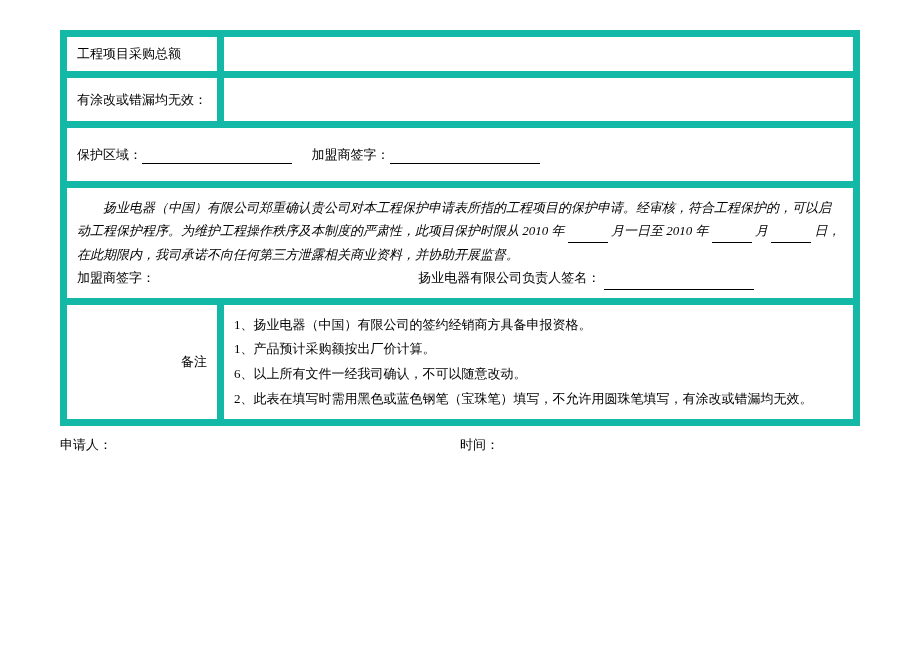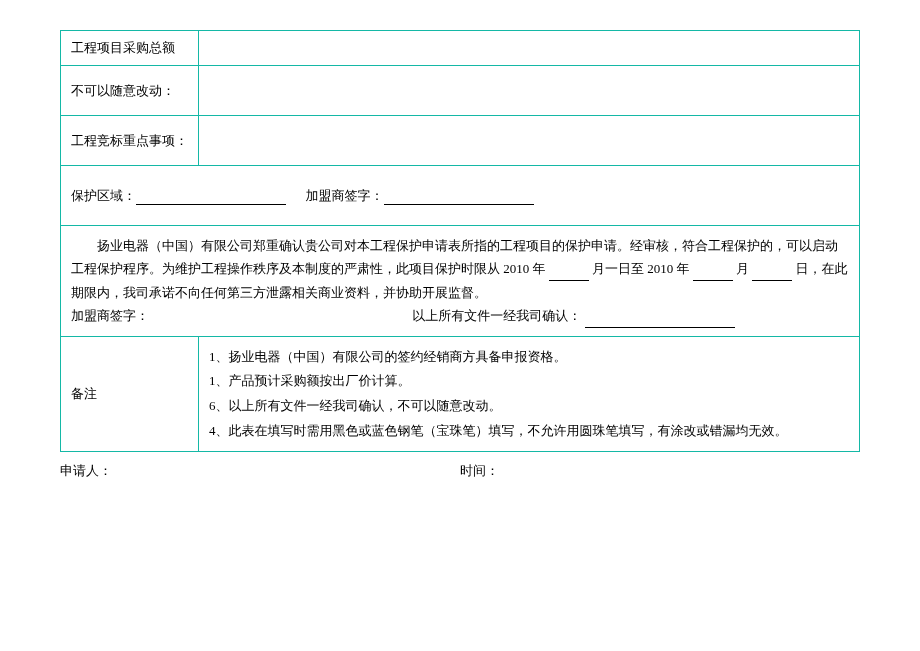--- a/index.html
+++ b/index.html
@@ -13,21 +13,21 @@
       padding: 30px 60px;
       font-size: 13px;
       color: #000;
     }
     .form-table {
       width: 100%;
       border-collapse: collapse;
       border: 1px solid #000;
     }
     .form-table td {
-      border: 1px solid #14b8a6;
+      border: 7px solid #14b8a6;
       padding: 8px 10px;
       vertical-align: middle;
     }
     .label-cell {
       width: 120px;
       white-space: nowrap;
     }
     .tall-row {
       height: 50px;
     }
@@ -48,24 +48,25 @@
       min-width: 40px;
       height: 14px;
       vertical-align: bottom;
     }
     .paragraph-cell {
       padding: 10px 10px;
       line-height: 1.8;
     }
     .indent {
       text-indent: 2em;
+      font-style: italic;
     }
     .notes-label {
       width: 120px;
-      text-align: left;
+      text-align: right;
     }
     .notes-list {
       line-height: 1.9;
     }
     .footer {
       margin-top: 10px;
       display: flex;
     }
     .footer-left {
       flex: 1;
@@ -81,25 +82,21 @@
 </head>
 <body>
 
 <table class="form-table">
   <tbody>
       <tr>
     <td class="label-cell">工程项目采购总额</td>
     <td></td>
   </tr>
   <tr class="tall-row">
-    <td class="label-cell">不可以随意改动：</td>
-    <td></td>
-  </tr>
-  <tr class="tall-row">
-    <td class="label-cell">工程竞标重点事项：</td>
+    <td class="label-cell">有涂改或错漏均无效：</td>
     <td></td>
   </tr>
   <tr>
     <td colspan="2" class="sig-row">
       <span>保护区域：</span><span class="underline"></span>
       &nbsp;&nbsp;&nbsp;&nbsp;
       <span>加盟商签字：</span><span class="underline"></span>
     </td>
   </tr>
   <tr>
@@ -109,33 +106,33 @@
         <span class="underline-sm"></span>
         <span>月一日至 2010 年</span>
         <span class="underline-sm"></span>
         <span>月</span>
         <span class="underline-sm"></span>
         <span>日，在此期限内，我司承诺不向任何第三方泄露相关商业资料，并协助开展监督。</span>
       </div>
       <div>
         <span>加盟商签字：</span>
         <span class="right-sig">
-          <span>以上所有文件一经我司确认：</span>
+          <span>扬业电器有限公司负责人签名：</span>
           <span class="underline"></span>
         </span>
       </div>
     </td>
   </tr>
   <tr>
     <td class="notes-label">备注</td>
     <td class="notes-list">
       <div>1、扬业电器（中国）有限公司的签约经销商方具备申报资格。</div>
       <div>1、产品预计采购额按出厂价计算。</div>
       <div>6、以上所有文件一经我司确认，不可以随意改动。</div>
-      <div>4、此表在填写时需用黑色或蓝色钢笔（宝珠笔）填写，不允许用圆珠笔填写，有涂改或错漏均无效。</div>
+      <div>2、此表在填写时需用黑色或蓝色钢笔（宝珠笔）填写，不允许用圆珠笔填写，有涂改或错漏均无效。</div>
     </td>
   </tr>
 </tbody>
   </table>
 
 <div class="footer">
   <div class="footer-left">申请人：</div>
   <div class="footer-right">时间：</div>
 </div>
 

